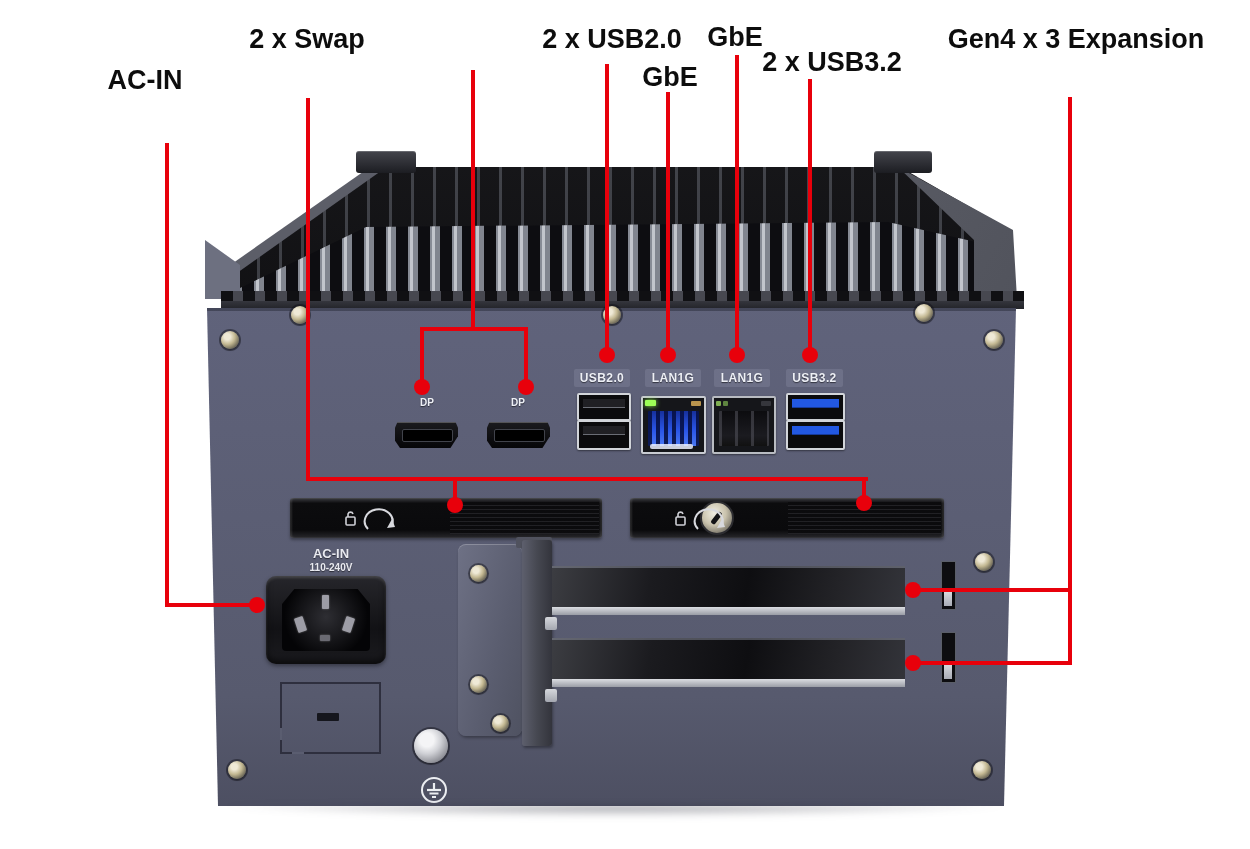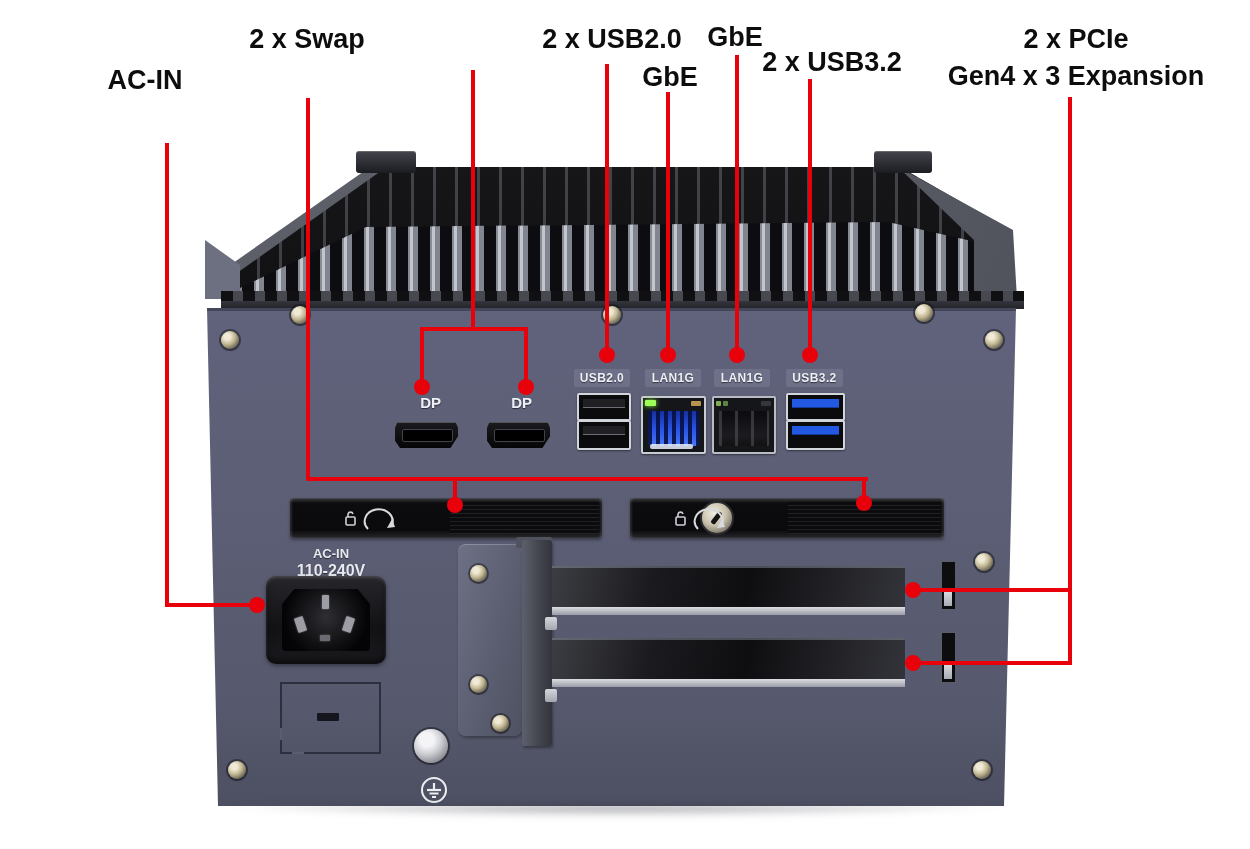--- a/index.html
+++ b/index.html
@@ -41,22 +41,22 @@
   .screw.big{background:radial-gradient(circle at 38% 32%,#f4f4f6 0 22%,#cfd0d5 45%,#8e8f96 75%,#46474e 100%);}
   
   .plabel{position:absolute;height:18px;border-radius:2px;background:rgba(190,195,215,.16);
     color:#eef0f6;font-size:12px;font-weight:bold;letter-spacing:.4px;text-align:center;line-height:18px;
     text-shadow:0 1px 1px rgba(10,10,15,.6);}
   .dp-port{position:absolute;width:63px;height:26px;background:linear-gradient(180deg,#1b1b1f,#060608);
     clip-path:polygon(4% 0,96% 0,100% 22%,100% 55%,88% 100%,8% 100%,0 72%,0 22%);
     box-shadow:inset 0 1px 0 rgba(255,255,255,.25);}
   .dp-slot{position:absolute;left:7px;top:7px;width:49px;height:11px;background:#000;
     border:1px solid #41434b;border-radius:2px;}
-  .dp-text{position:absolute;width:28px;height:14px;color:#eef0f6;font-size:15px;font-weight:bold;
-    text-align:right;line-height:14px;text-shadow:0 1px 1px rgba(10,10,15,.6);}
+  .dp-text{position:absolute;width:28px;height:14px;color:#eef0f6;font-size:10px;font-weight:bold;
+    text-align:center;line-height:14px;text-shadow:0 1px 1px rgba(10,10,15,.6);}
   .usb{position:absolute;width:50px;background:#0b0b0d;border:2px solid #d2d5da;border-radius:2px;
     box-shadow:0 1px 2px rgba(0,0,0,.45);}
   .usb .tongue{position:absolute;left:4px;top:4px;right:4px;height:8px;background:#202024;
     border-bottom:1px solid #6a6d75;}
   .usb.u3 .tongue{background:#2258e2;border-bottom:1px solid #163a9a;}
   .lan{position:absolute;width:61px;height:54px;background:#15161a;border:2px solid #c9ccd2;
     border-radius:2px;box-shadow:0 1px 2px rgba(0,0,0,.45);}
   .lan .cav{position:absolute;left:5px;top:13px;right:5px;bottom:6px;border-radius:1px;}
   .lan1 .cav{background:linear-gradient(180deg,#16309c 0,#2a55e8 55%,#4a78f2 100%);
     background-image:repeating-linear-gradient(90deg,rgba(6,16,70,.9) 0 4px,rgba(0,0,0,0) 4px 8px),
@@ -196,21 +196,21 @@
     <div class="keylock" style="left:70px;top:3px;"></div>
     <svg width="60" height="40" style="position:absolute;left:40px;top:1px;">
       <path d="M28 30 A 14 12 0 1 1 52 26" stroke="#d8d9de" stroke-width="2" fill="none"></path>
       <path d="M52 20 l3 8 -8 1 z" fill="#d8d9de"></path>
       <rect x="6" y="18" width="9" height="8" rx="1" fill="none" stroke="#cfd0d6" stroke-width="1.6"></rect>
       <path d="M8 18 v-3 a2.6 2.6 0 0 1 5 0" fill="none" stroke="#cfd0d6" stroke-width="1.6"></path>
     </svg>
   </div>
 
   <div class="acin-text" style="left:296px;top:546px;width:70px;font-size:13px;">AC-IN</div>
-  <div class="acin-text" style="left:288px;top:562px;width:86px;font-size:16px;">110-240V</div>
+  <div class="acin-text" style="left:288px;top:562px;width:86px;font-size:10px;">110-240V</div>
   <div class="c14">
     <div class="c14-cav">
       <div class="pin" style="left:40px;top:6px;width:7px;height:14px;"></div>
       <div class="pin" style="left:14px;top:28px;width:9px;height:15px;transform:rotate(-18deg);"></div>
       <div class="pin" style="left:62px;top:28px;width:9px;height:15px;transform:rotate(18deg);"></div>
       <div class="pin" style="left:38px;top:46px;width:10px;height:6px;background:#6a6a72;"></div>
     </div>
   </div>
 
   <div class="punchout">
@@ -293,17 +293,16 @@
     <div>AC-IN</div>
   </div>
   <div class="ctext" style="left:220px;top:21px;width:174px;">
     <div>2 x Swap</div>
   </div>
   <div class="ctext" style="left:530px;top:21px;width:164px;">2 x USB2.0</div>
   <div class="ctext" style="left:630px;top:59px;width:80px;">GbE</div>
   <div class="ctext" style="left:695px;top:19px;width:80px;">GbE</div>
   <div class="ctext" style="left:750px;top:44px;width:164px;">2 x USB3.2</div>
   <div class="ctext" style="left:936px;top:21px;width:280px;">
-    <div>2 x PCIe</div>
     <div>Gen4 x 3 Expansion</div>
   </div>
 
 </div>
 
 </body></html>

